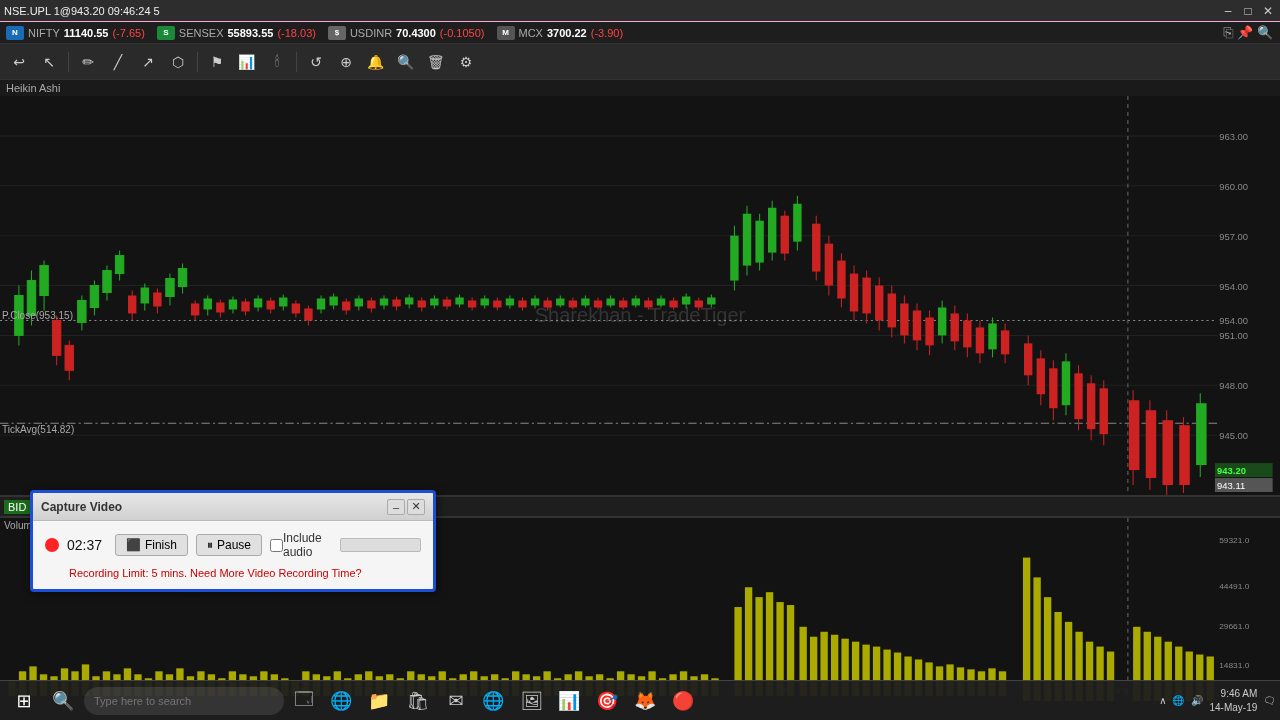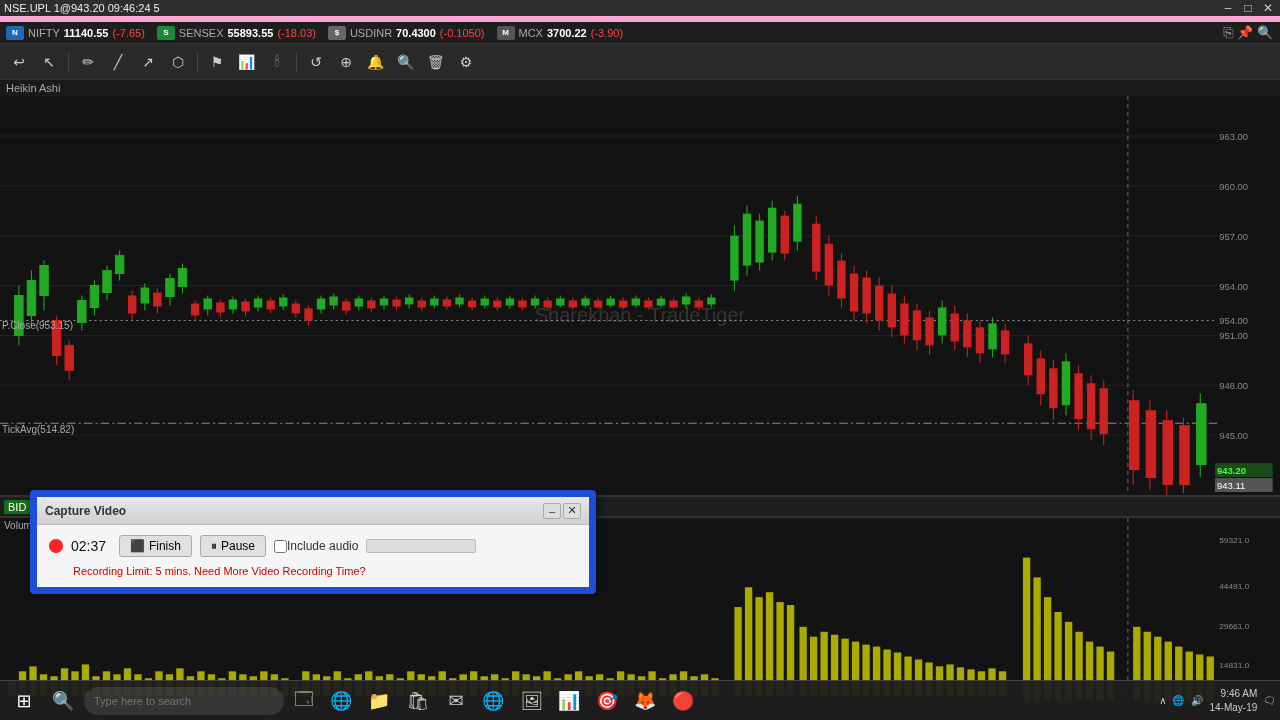--- a/index.html
+++ b/index.html
@@ -5,21 +5,21 @@
     * { margin: 0; padding: 0; box-sizing: border-box; }
     body { width: 1280px; height: 720px; overflow: hidden; background: #1a1a1a; font-family: 'Segoe UI', Arial, sans-serif; font-size: 11px; color: #ccc; }
 
     
     #title-bar {
       background: #2d2d2d;
       height: 22px;
       display: flex;
       align-items: center;
       padding: 0 4px;
-      border-bottom: 6px solid #f9a8d4;
+      border-bottom: 1px solid #f9a8d4;
       justify-content: space-between;
     }
     #title-bar-left { display: flex; align-items: center; gap: 8px; color: #eee; font-size: 11px; }
     #title-bar-right { display: flex; align-items: center; gap: 4px; }
     .title-btn { width: 16px; height: 16px; display: flex; align-items: center; justify-content: center; cursor: pointer; color: #ccc; font-size: 12px; }
 
     
     #ticker-bar {
       background: #1e1e1e;
       height: 22px;
@@ -117,23 +117,23 @@
     #volume-svg {
       width: 100%;
       height: 100%;
     }
 
     
     #capture-dialog {
       position: absolute;
       left: 30px;
       top: 490px;
-      width: 566px;
+      width: 406px;
       background: #f0f0f0;
-      border: 7px solid #1d4ed8;
+      border: 3px solid #1d4ed8;
       border-radius: 4px;
       box-shadow: 2px 2px 8px rgba(0,0,0,0.5);
       z-index: 1000;
       font-family: 'Segoe UI', Arial, sans-serif;
     }
     #capture-title-bar {
       background: linear-gradient(to bottom, #e8e8e8, #d0d0d0);
       padding: 4px 8px;
       display: flex;
       align-items: center;
@@ -355,21 +355,21 @@
 
 <div id="chart-label">
   <span>Heikin Ashi</span>
 </div>
 
 <div id="main-chart">
   
   <div class="watermark">Sharekhan - TradeTiger</div>
 
   
-  <div class="chart-annotation" style="top:224px;left:2px;">P.Close(953.15)</div>
+  <div class="chart-annotation" style="top:214px;left:2px;">P.Close(953.15)</div>
   <div class="chart-annotation" style="top:328px;left:2px;">TickAvg(514.82)</div>
 
   <svg id="chart-svg" viewBox="0 0 1220 400" preserveAspectRatio="none">
 
     <line x1="0" y1="40" x2="1160" y2="40" stroke="#222" stroke-width="1"></line>
     <line x1="0" y1="90" x2="1160" y2="90" stroke="#222" stroke-width="1"></line>
     <line x1="0" y1="140" x2="1160" y2="140" stroke="#222" stroke-width="1"></line>
     <line x1="0" y1="190" x2="1160" y2="190" stroke="#222" stroke-width="1"></line>
     <line x1="0" y1="240" x2="1160" y2="240" stroke="#222" stroke-width="1"></line>
     <line x1="0" y1="290" x2="1160" y2="290" stroke="#222" stroke-width="1"></line>

